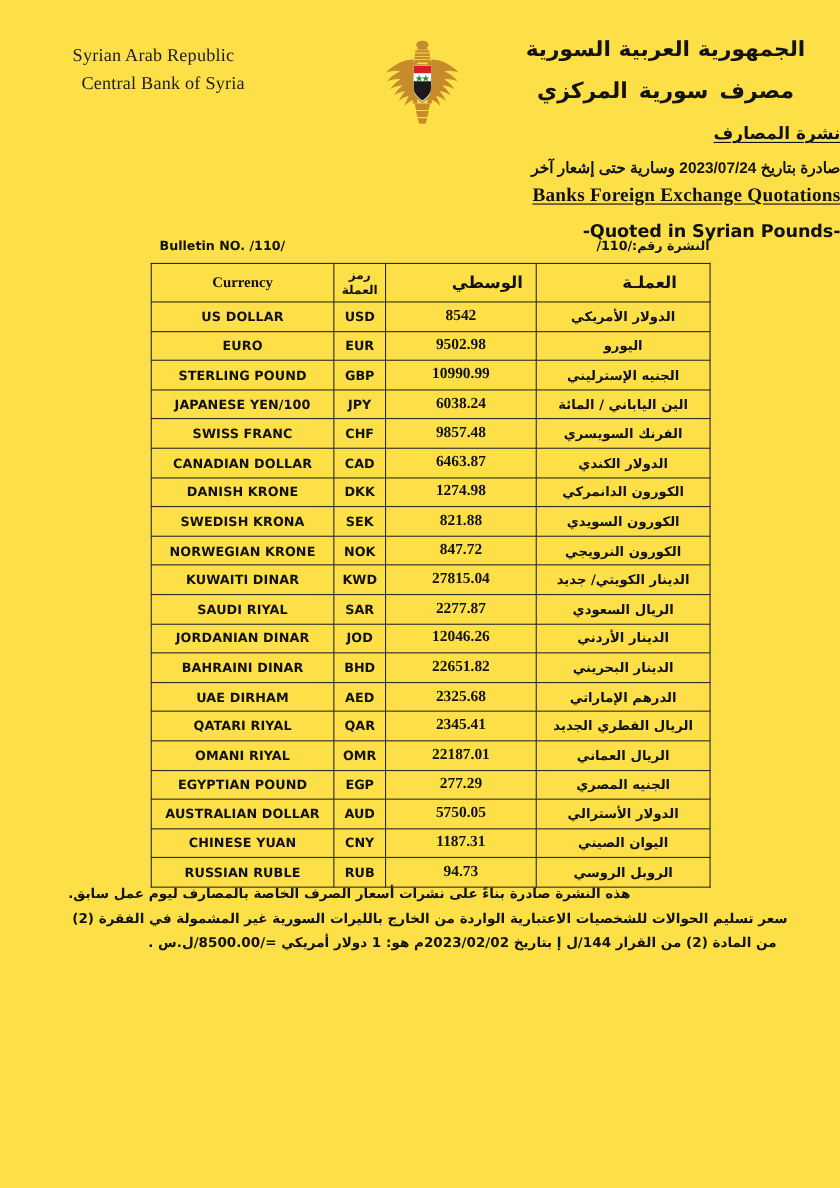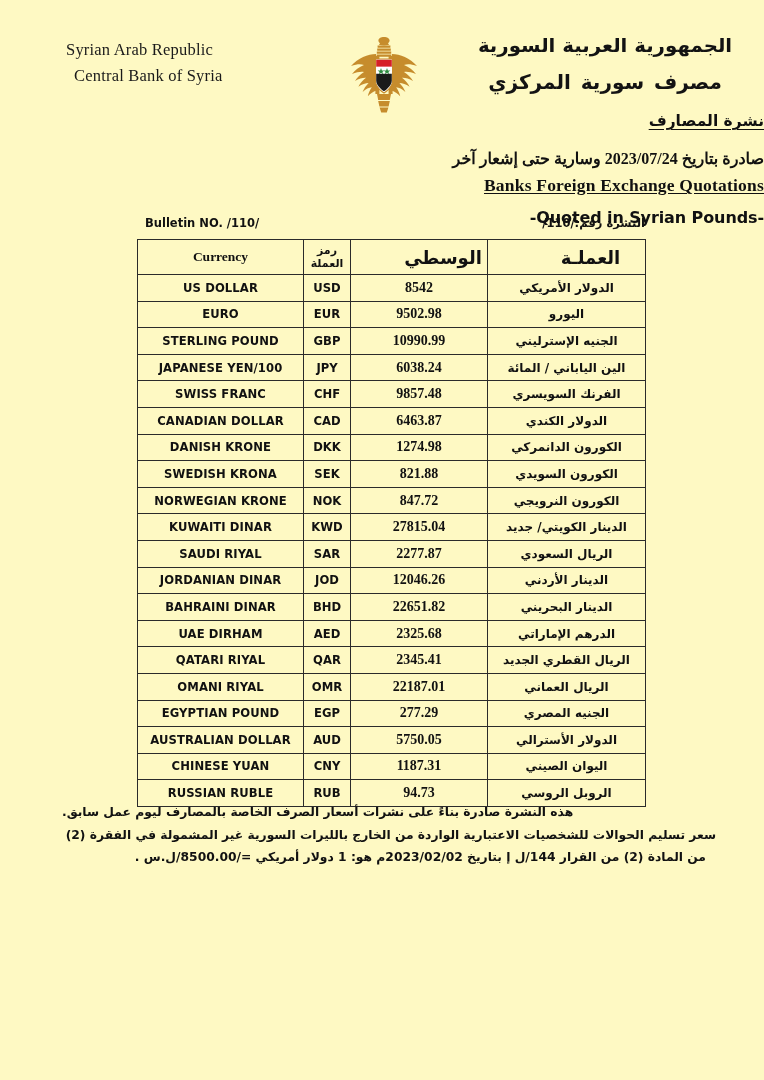--- a/index.html
+++ b/index.html
@@ -13,21 +13,21 @@
     height: 1080px;
     position: relative;
     font-family: "Liberation Serif", serif;
     color: #111111;
     overflow: hidden;
   }
 
   .page {
     position: absolute;
     inset: 0;
-    background: #fef9c3;
+    background: #fde047;
   }
 
   
   .header {
     position: absolute;
     top: 32px;
     left: 48px;
     right: 34px;
     height: 80px;
   }
@@ -89,26 +89,26 @@
   .t-ar-main {
     font-family: "DejaVu Sans", sans-serif;
     font-size: 15.5px;
     font-weight: 700;
     direction: rtl;
     text-decoration: underline;
     text-underline-offset: 3px;
     color: #111;
   }
   .t-ar-sub {
-    font-family: Liberation Serif, serif;
-    font-size: 16px;
-    font-weight: 700;
-    direction: rtl;
-    color: #111;
-    margin-top: 19px;
+    font-family: Liberation Sans, sans-serif;
+    font-size: 14px;
+    font-weight: 700;
+    direction: rtl;
+    color: #111;
+    margin-top: 14px;
   }
   .t-en-main {
     font-family: "Liberation Serif", serif;
     font-size: 17.5px;
     font-weight: 700;
     text-decoration: underline;
     text-underline-offset: 2px;
     color: #111;
     margin-top: 7px;
     letter-spacing: .2px;
@@ -179,21 +179,21 @@
     font-size: 13.5px;
     font-weight: 700;
   }
   .th-ar {
     font-family: "DejaVu Sans", sans-serif;
     font-size: 11px;
     font-weight: 700;
     direction: rtl;
     line-height: 13px;
   }
-  .th-ar.big { font-size: 18px; padding-left: 48px; }
+  .th-ar.big { font-size: 15px; padding-left: 48px; }
 
   .cell-name {
     font-family: "DejaVu Sans", sans-serif;
     font-size: 11.6px;
     font-weight: 700;
     letter-spacing: .1px;
   }
   .cell-code {
     font-family: "DejaVu Sans", sans-serif;
     font-size: 11.6px;

